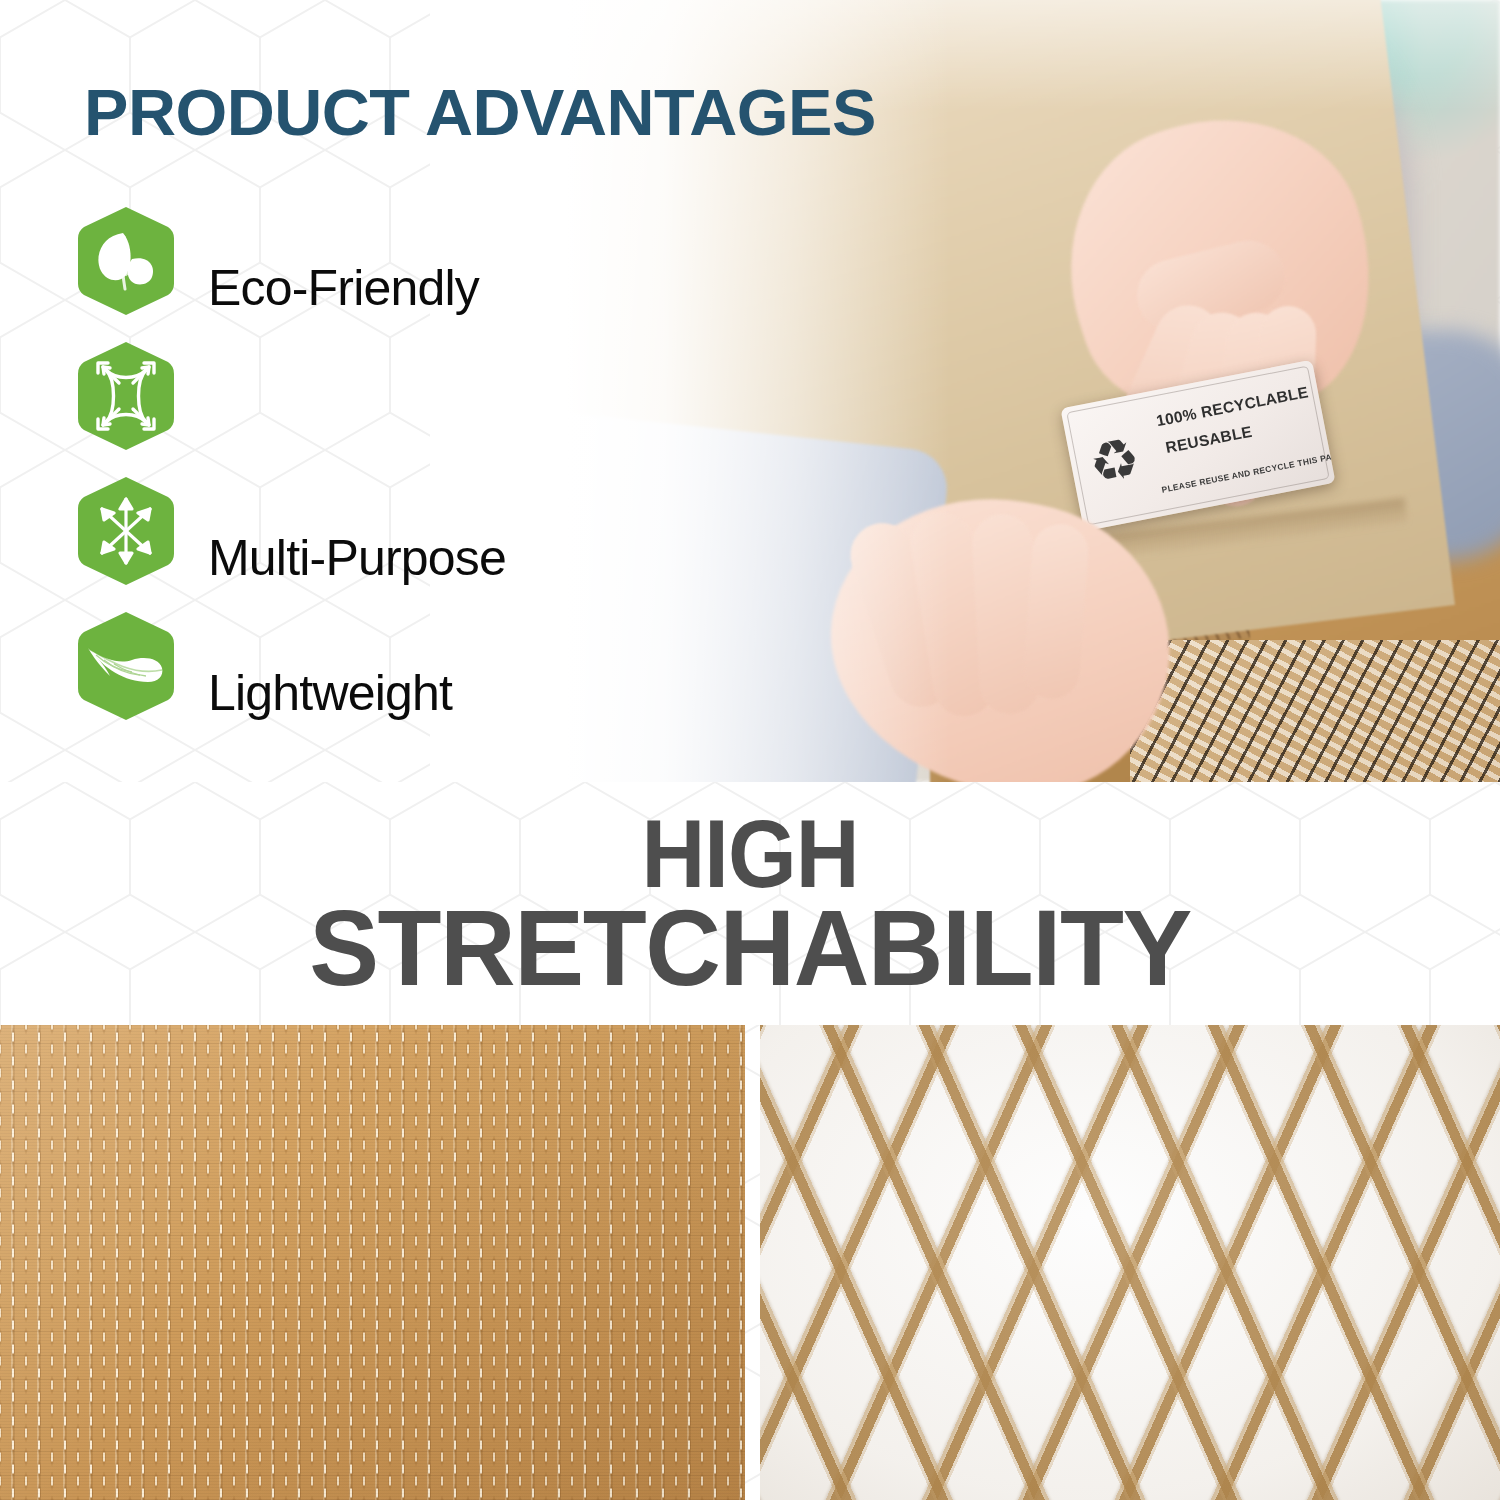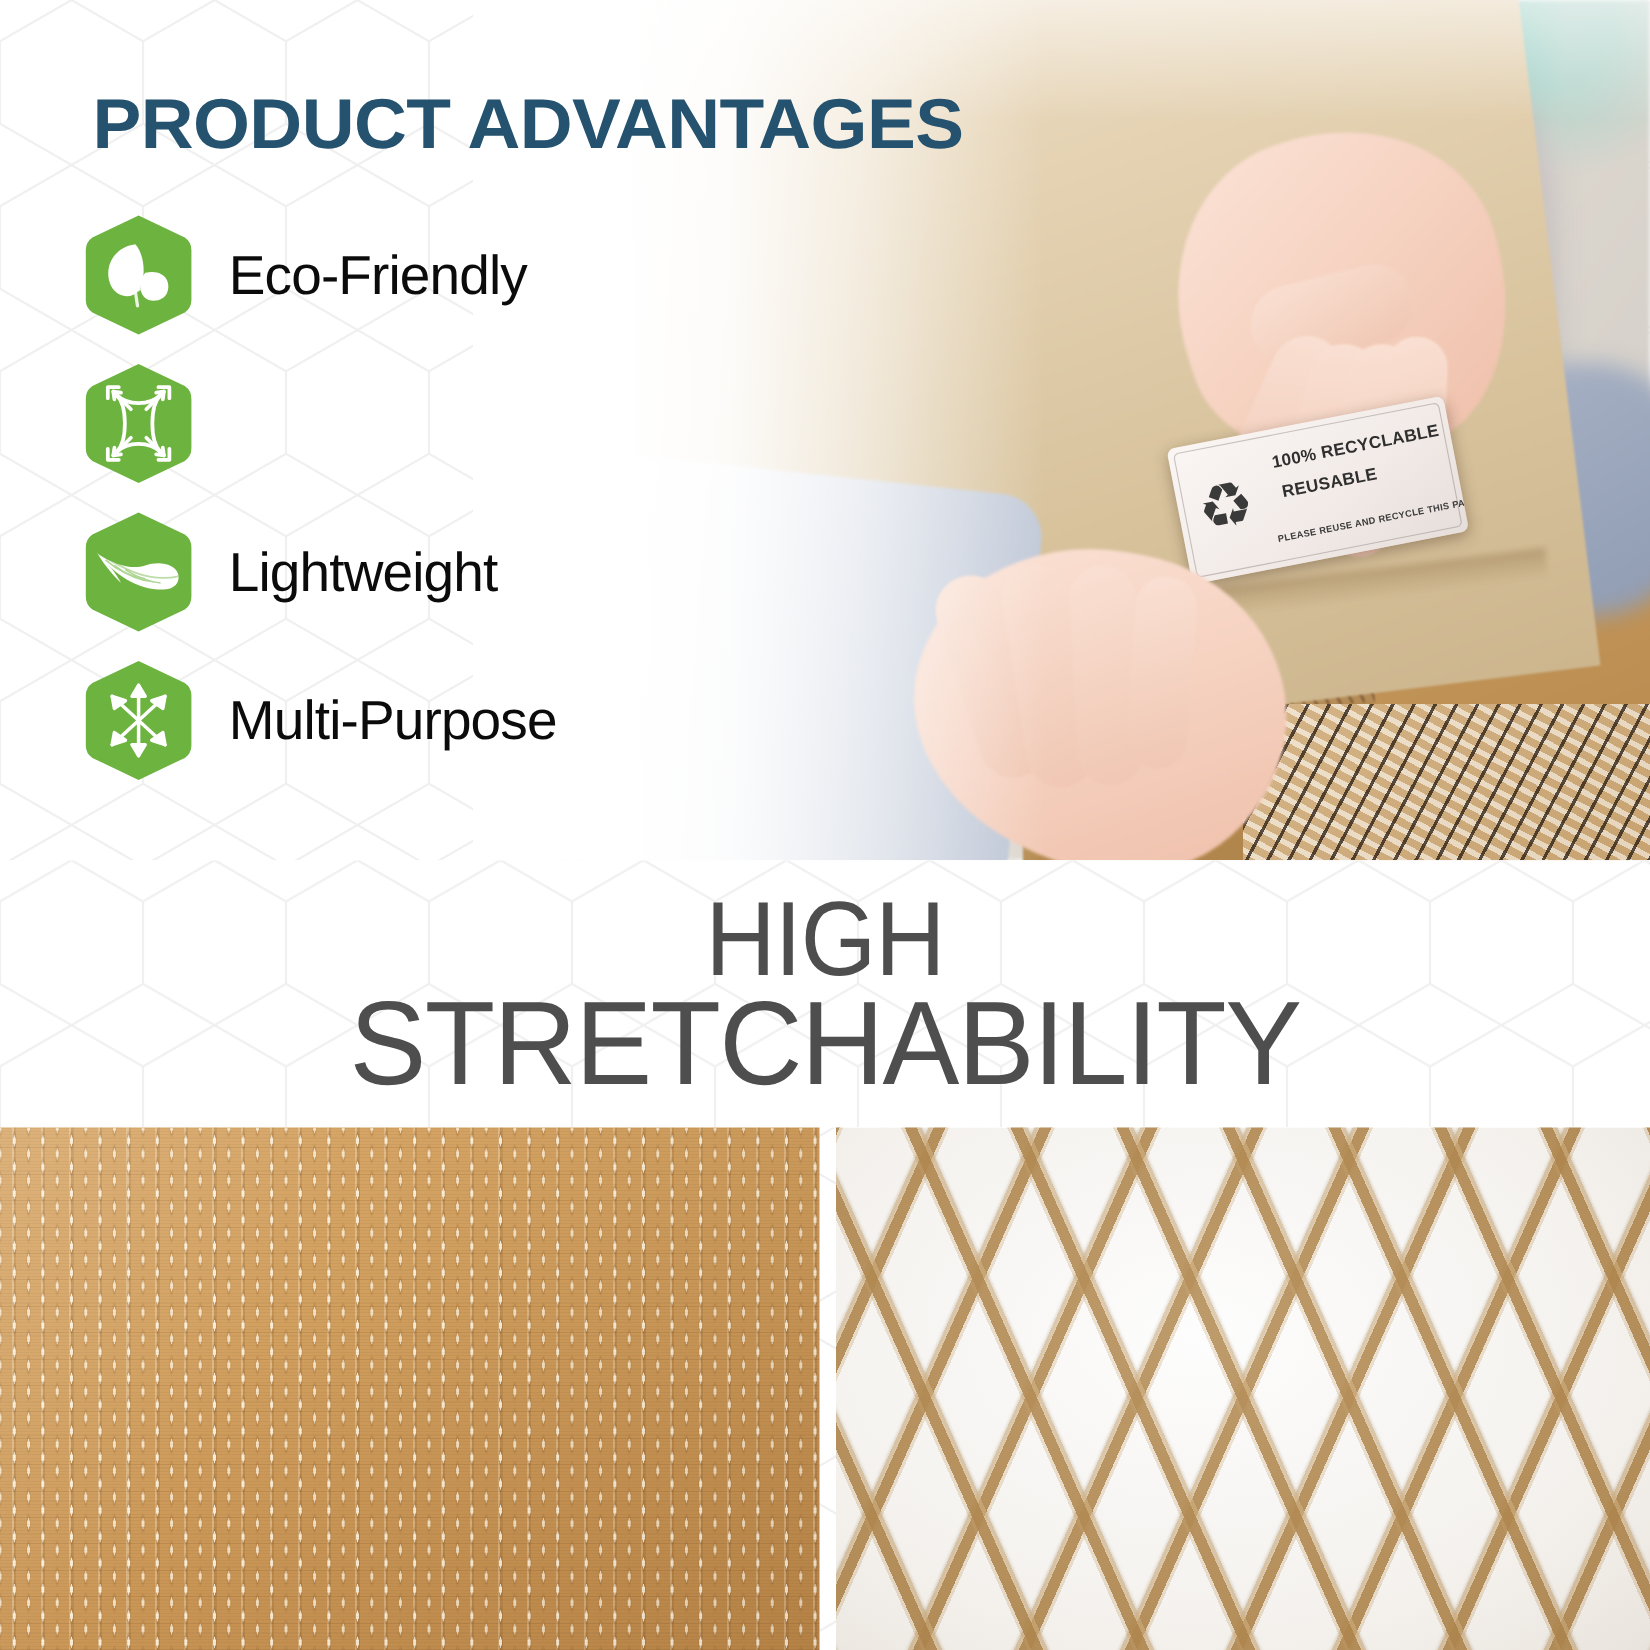--- a/index.html
+++ b/index.html
@@ -236,21 +236,21 @@
     z-index:6;
   }
 
   #feature-list {
     position:absolute;
     left:76px; top:182px;
     z-index:6;
   }
   .feature-row {
     display:flex;
-    align-items:center;
+    align-items:flex-end;
     height:135px;
   }
   .badge {
     width:100px; height:112px;
     flex:0 0 100px;
     position:relative;
     display:flex;
     align-items:center;
     justify-content:center;
   }
@@ -274,21 +274,21 @@
     z-index:3;
     overflow:hidden;
   }
   #mid-title {
     position:absolute;
     left:0; top:28px;
     width:1500px;
     text-align:center;
     color:#4e4e4e;
     font-family:"Liberation Sans", sans-serif;
-    font-weight:400;
+    font-weight:700;
     line-height:.92;
     z-index:4;
   }
   #mid-title .l1 {
     display:block;
     font-size:96px;
     letter-spacing:-1px;
     transform:scaleX(.92);
   }
   #mid-title .l2 {
@@ -476,20 +476,43 @@
                 <path d="M27 27 L34 28 M27 27 L28 34"></path>
               <path d="M57 43 L73 27"></path>
                 <path d="M73 27 L66 28 M73 27 L72 34"></path>
               <path d="M57 69 L73 85"></path>
                 <path d="M73 85 L66 84 M73 85 L72 78"></path>
               <path d="M43 69 L27 85"></path>
                 <path d="M27 85 L34 84 M27 85 L28 78"></path>
             </g>
           </svg>
         </div>
+      </div>
+
+      <div class="feature-row">
+        <div class="badge">
+          <svg width="100" height="112" viewBox="0 0 100 112" aria-hidden="true">
+            <path d="M50 2 L92 22 A14 14 0 0 1 98 34 L98 78 A14 14 0 0 1 92 90 L50 110 L8 90 A14 14 0 0 1 2 78 L2 34 A14 14 0 0 1 8 22 Z" fill="#6DB33F"></path>
+            <g stroke="#ffffff" stroke-width="3.2" fill="none" stroke-linecap="round" stroke-linejoin="round">
+
+              <path d="M50 24 L50 88"></path>
+              <path d="M50 24 L44 34 L56 34 Z" fill="#ffffff"></path>
+              <path d="M50 88 L44 78 L56 78 Z" fill="#ffffff"></path>
+
+              <path d="M26 34 L74 78"></path>
+              <path d="M26 34 L28 45 L38 38 Z" fill="#ffffff"></path>
+              <path d="M74 78 L72 67 L62 74 Z" fill="#ffffff"></path>
+
+              <path d="M74 34 L26 78"></path>
+              <path d="M74 34 L72 45 L62 38 Z" fill="#ffffff"></path>
+              <path d="M26 78 L28 67 L38 74 Z" fill="#ffffff"></path>
+            </g>
+          </svg>
+        </div>
+        <div class="feature-label">Multi-Purpose</div>
       </div>
 
       <div class="feature-row">
         <div class="badge">
           <svg width="100" height="112" viewBox="0 0 100 112" aria-hidden="true">
             <path d="M50 2 L92 22 A14 14 0 0 1 98 34 L98 78 A14 14 0 0 1 92 90 L50 110 L8 90 A14 14 0 0 1 2 78 L2 34 A14 14 0 0 1 8 22 Z" fill="#6DB33F"></path>
             <g fill="#ffffff">
               <path d="M14 40 C28 58 48 72 72 72 C82 72 88 66 86 58 C83 48 68 46 56 50 C44 54 30 50 14 40 Z"></path>
               <path d="M12 38 C24 50 30 58 34 66 C30 62 20 52 12 38 Z"></path>
             </g>
@@ -497,43 +520,20 @@
               <path d="M20 45 C30 54 42 60 56 62"></path>
               <path d="M28 50 C38 58 50 64 64 65"></path>
               <path d="M38 54 C48 60 58 65 70 66"></path>
             </g>
             <path d="M12 38 C34 52 58 66 86 60" stroke="#6DB33F" stroke-width="1.6" fill="none" opacity=".45"></path>
           </svg>
         </div>
         <div class="feature-label">Lightweight</div>
       </div>
 
-      <div class="feature-row">
-        <div class="badge">
-          <svg width="100" height="112" viewBox="0 0 100 112" aria-hidden="true">
-            <path d="M50 2 L92 22 A14 14 0 0 1 98 34 L98 78 A14 14 0 0 1 92 90 L50 110 L8 90 A14 14 0 0 1 2 78 L2 34 A14 14 0 0 1 8 22 Z" fill="#6DB33F"></path>
-            <g stroke="#ffffff" stroke-width="3.2" fill="none" stroke-linecap="round" stroke-linejoin="round">
-
-              <path d="M50 24 L50 88"></path>
-              <path d="M50 24 L44 34 L56 34 Z" fill="#ffffff"></path>
-              <path d="M50 88 L44 78 L56 78 Z" fill="#ffffff"></path>
-
-              <path d="M26 34 L74 78"></path>
-              <path d="M26 34 L28 45 L38 38 Z" fill="#ffffff"></path>
-              <path d="M74 78 L72 67 L62 74 Z" fill="#ffffff"></path>
-
-              <path d="M74 34 L26 78"></path>
-              <path d="M74 34 L72 45 L62 38 Z" fill="#ffffff"></path>
-              <path d="M26 78 L28 67 L38 74 Z" fill="#ffffff"></path>
-            </g>
-          </svg>
-        </div>
-        <div class="feature-label">Multi-Purpose</div>
-      </div>
-
     </div>
   </div>
 
   <div id="mid-section">
     <svg class="hex-watermark" width="1500" height="243" viewBox="0 0 1500 243" aria-hidden="true">
       <rect x="0" y="0" width="1500" height="243" fill="#ffffff"></rect>
       <rect x="0" y="0" width="1500" height="243" fill="url(#hexpat)"></rect>
     </svg>
     <div id="mid-title">
       <span class="l1">HIGH</span>

